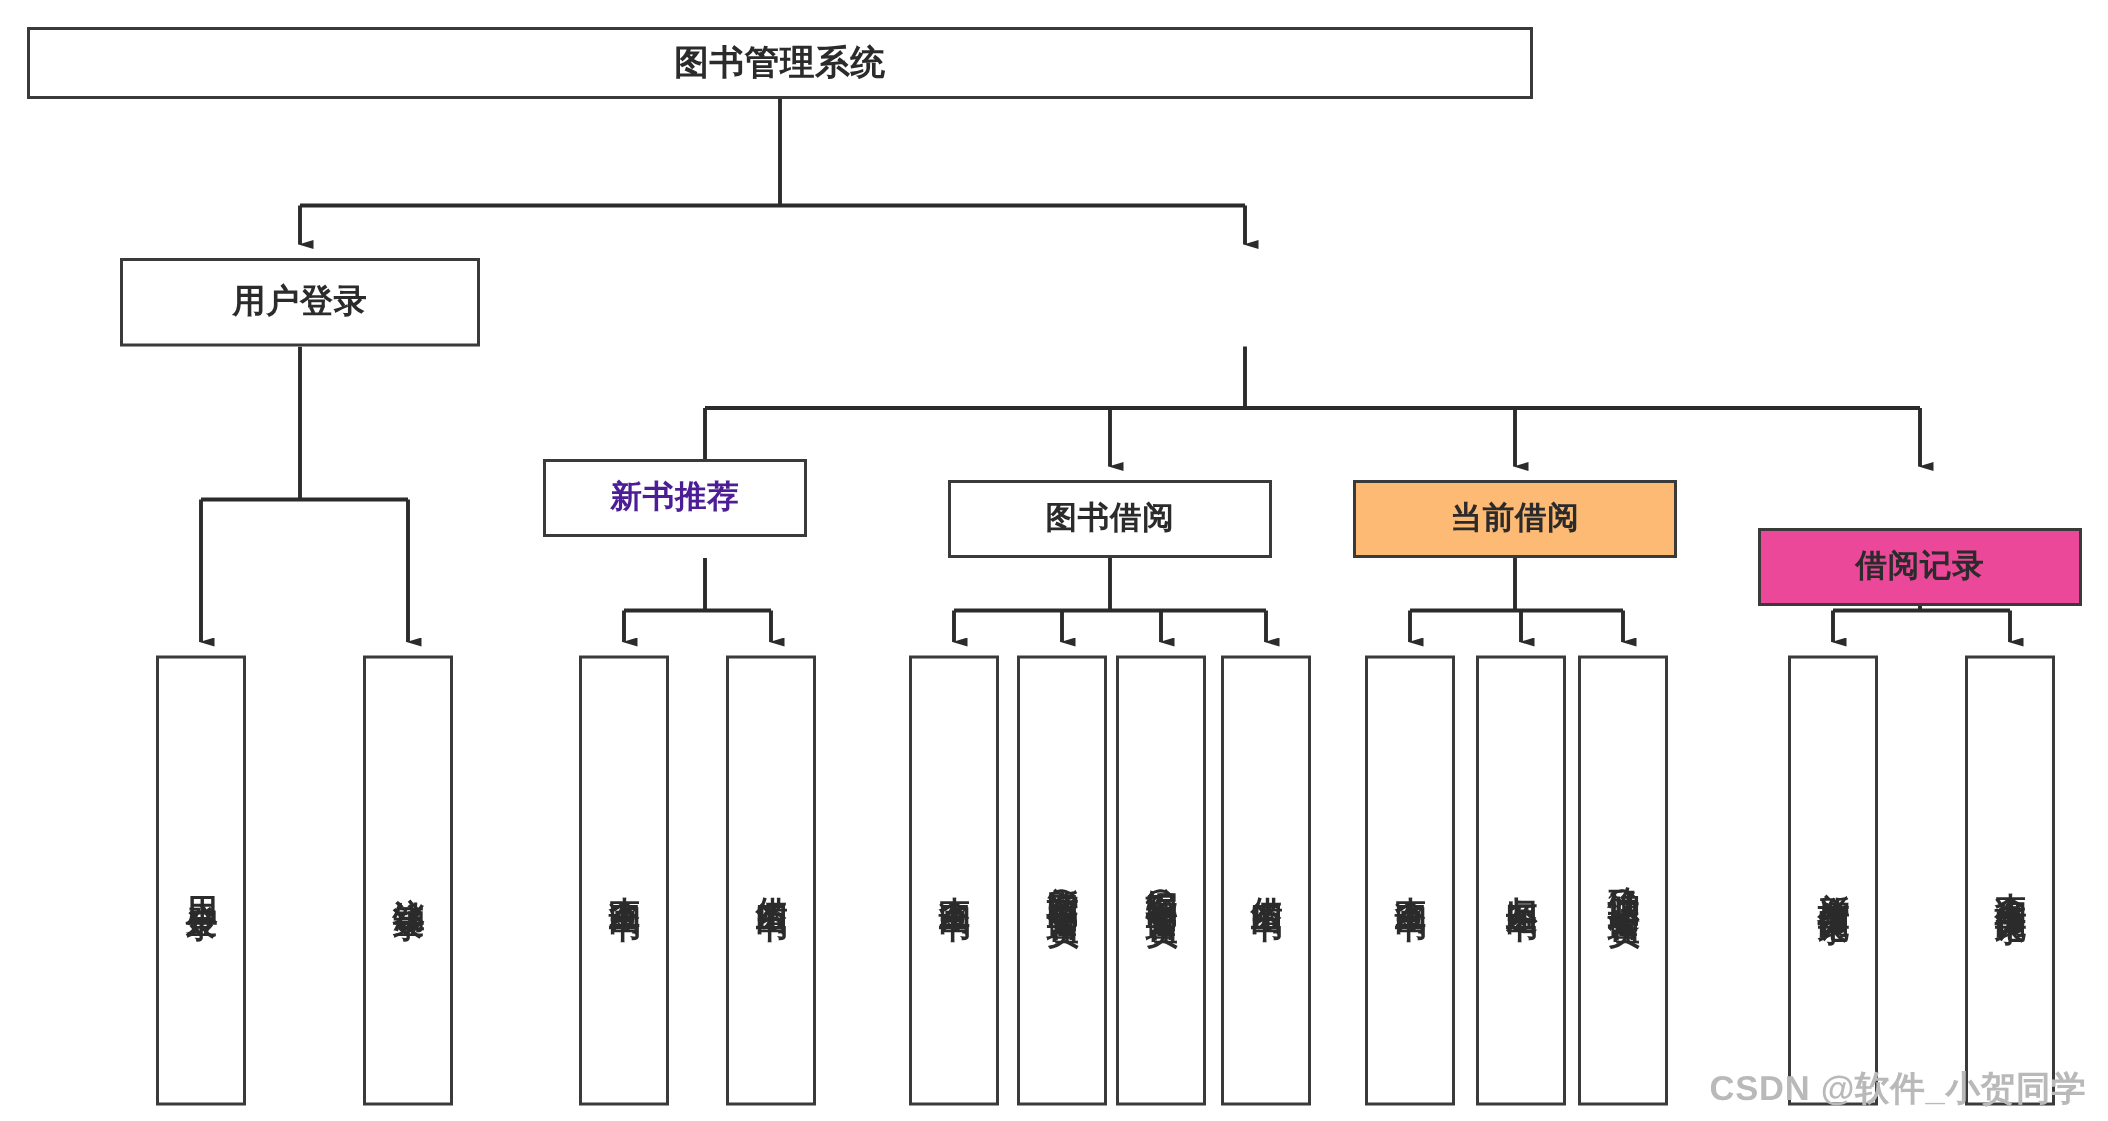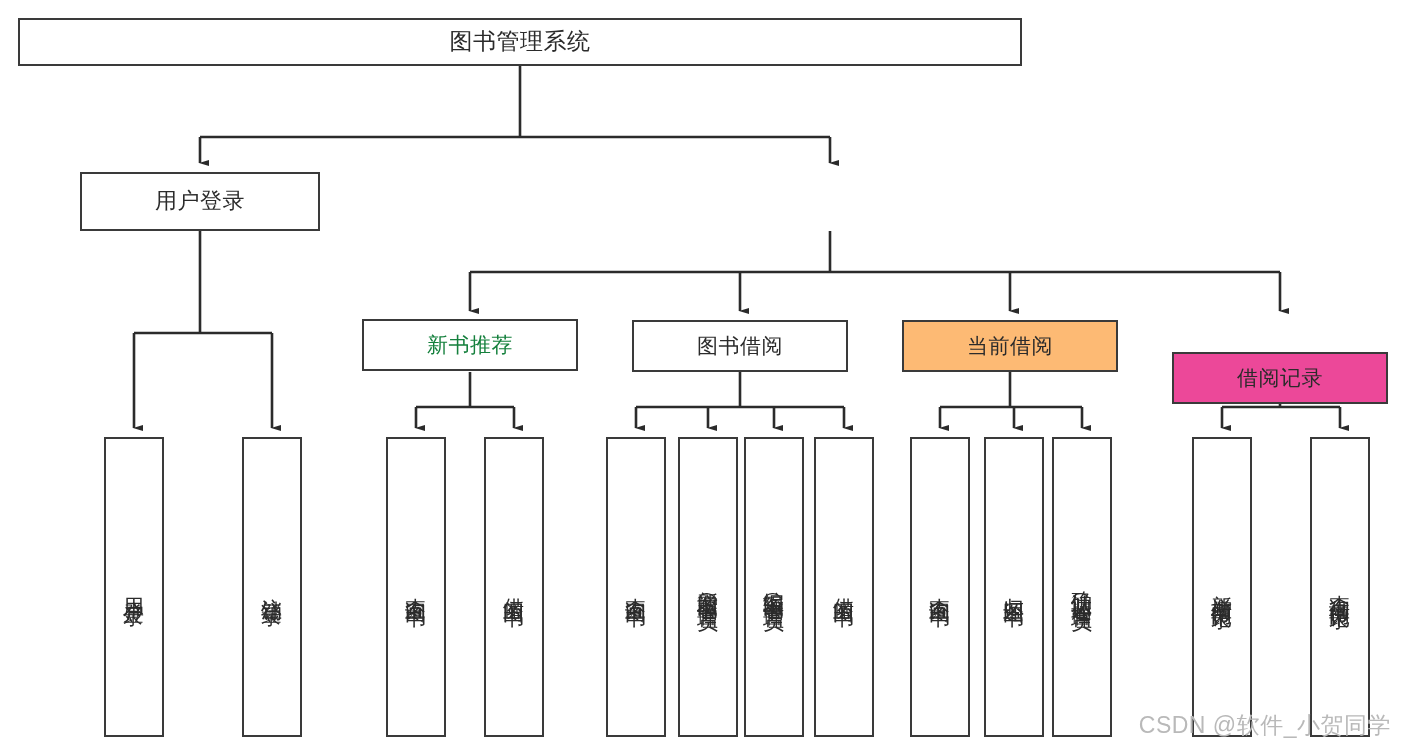--- a/index.html
+++ b/index.html
@@ -10,20 +10,21 @@
   }
   body {
     font-family: "Liberation Sans", "DejaVu Sans", sans-serif;
   }
   #diagram-canvas {
     position: relative;
     width: 1405px;
     height: 747px;
     background: #ffffff;
     overflow: hidden;
+    font-weight: bold;
   }
   #edge-layer {
     position: absolute;
     left: 0;
     top: 0;
     width: 1405px;
     height: 747px;
     pointer-events: none;
   }
   .node {
@@ -131,21 +132,21 @@
   </svg>
 
   <div class="node root" style="left: 18px; top: 18px; width: 1004px; height: 48px; border-color: rgb(58, 58, 58); color: rgb(43, 43, 43); background: rgb(255, 255, 255);">
     <span class="node-label">图书管理系统</span>
   </div>
 
   <div class="node level2" style="left: 80px; top: 172px; width: 240px; height: 59px; border-color: rgb(58, 58, 58); color: rgb(43, 43, 43); background: rgb(255, 255, 255);">
     <span class="node-label">用户登录</span>
   </div>
 
-  <div class="node level3" style="left: 362px; top: 319px; width: 216px; height: 52px; border-color: rgb(58, 58, 58); color: #15803d; background: rgb(255, 255, 255);">
+  <div class="node level3" style="left: 362px; top: 306px; width: 176px; height: 52px; border-color: rgb(58, 58, 58); color: #4c1d95; background: rgb(255, 255, 255);">
     <span class="node-label">新书推荐</span>
   </div>
   <div class="node level3" style="left: 632px; top: 320px; width: 216px; height: 52px; border-color: rgb(58, 58, 58); color: rgb(43, 43, 43); background: rgb(255, 255, 255); align-items: center;">
     <span class="node-label">图书借阅</span>
   </div>
   <div class="node level3" style="left: 902px; top: 320px; width: 216px; height: 52px; border-color: rgb(58, 58, 58); color: rgb(43, 43, 43); background: #fdba74;">
     <span class="node-label">当前借阅</span>
   </div>
   <div class="node level3" style="left: 1172px; top: 320px; width: 216px; height: 52px; border-color: rgb(58, 58, 58); color: rgb(43, 43, 43); background: #ec4899; margin-top: 32px;">
     <span class="node-label">借阅记录</span>

